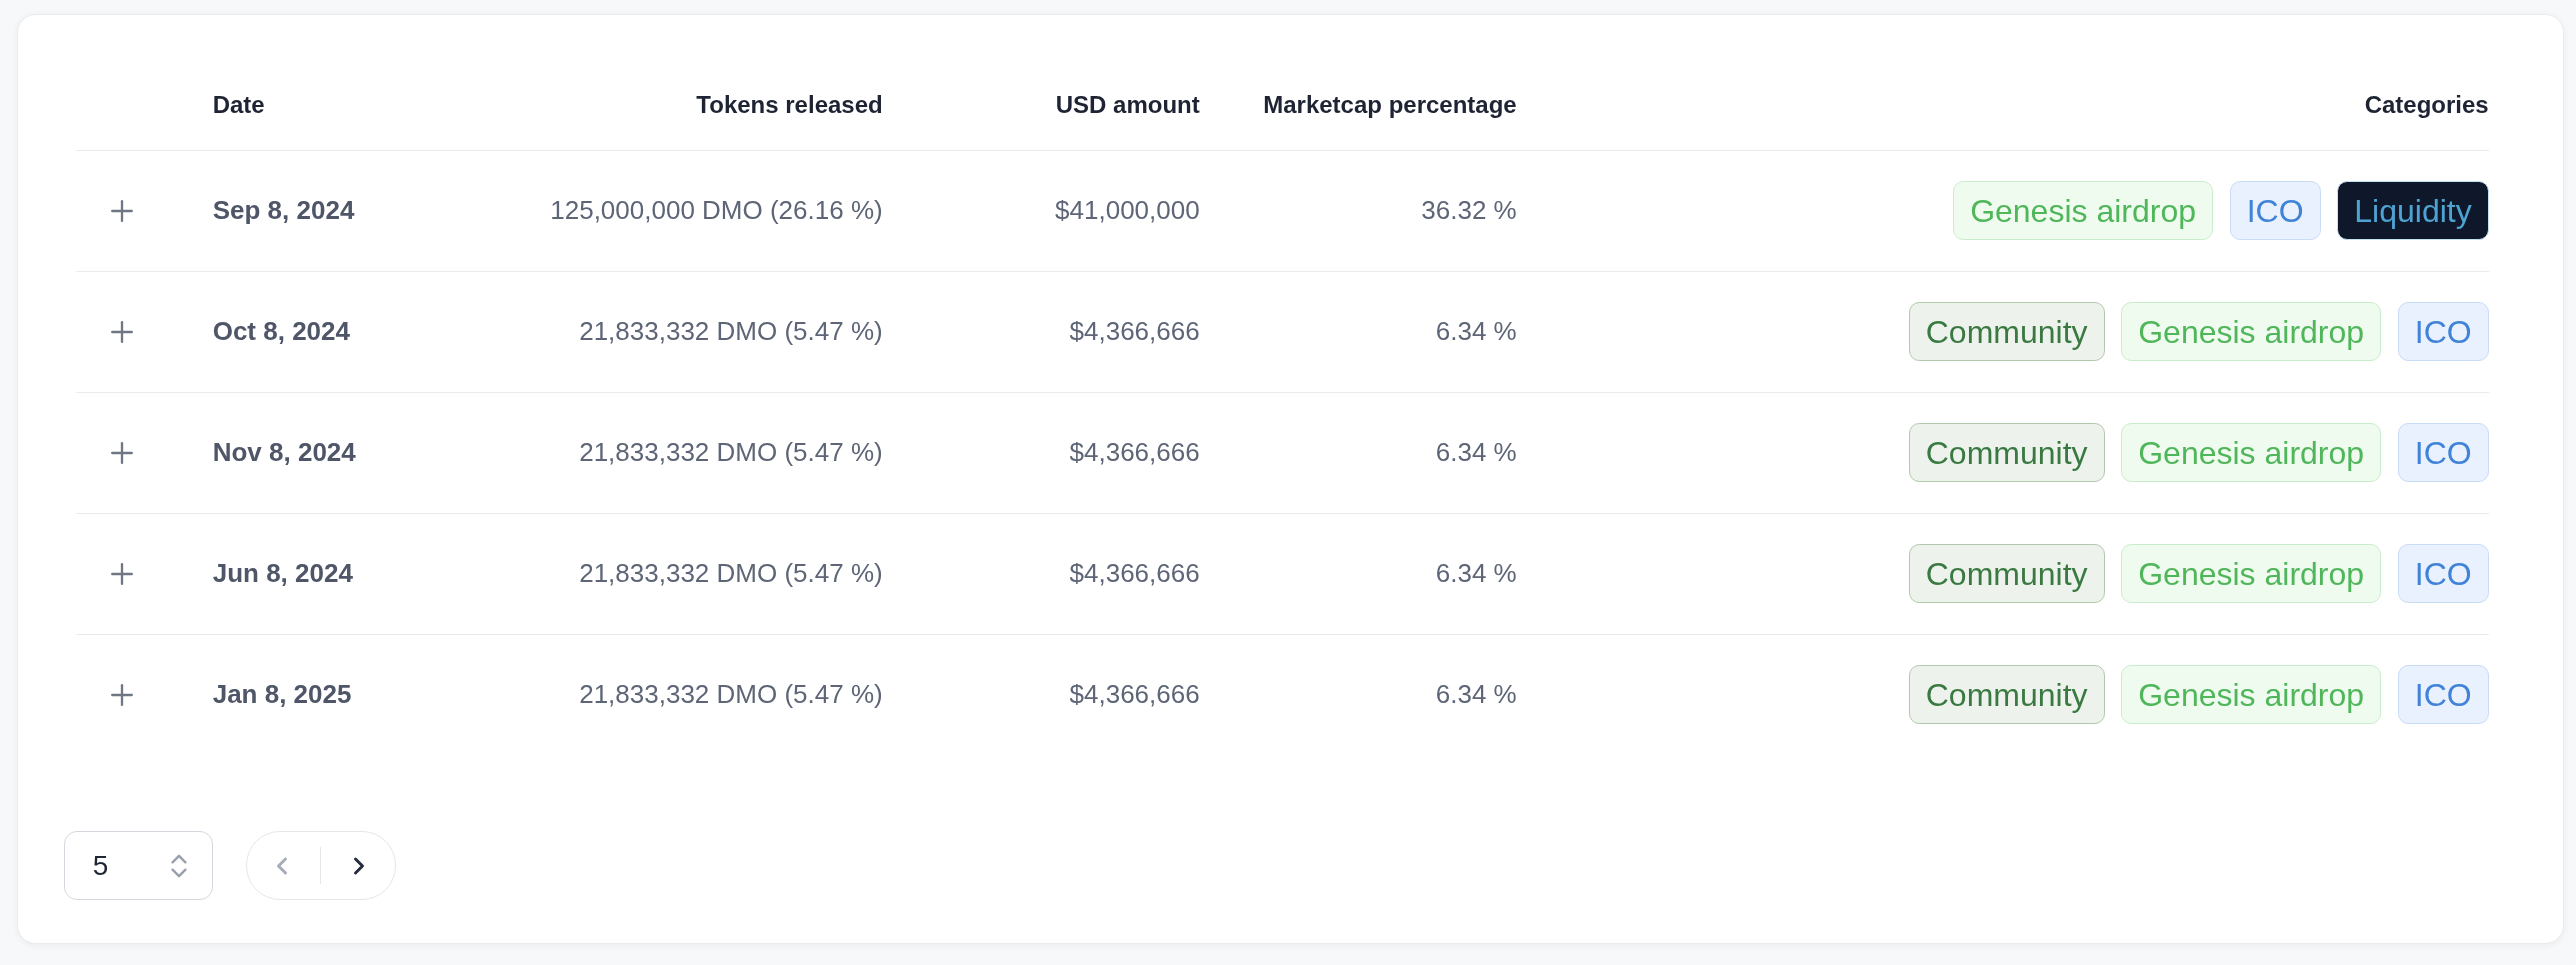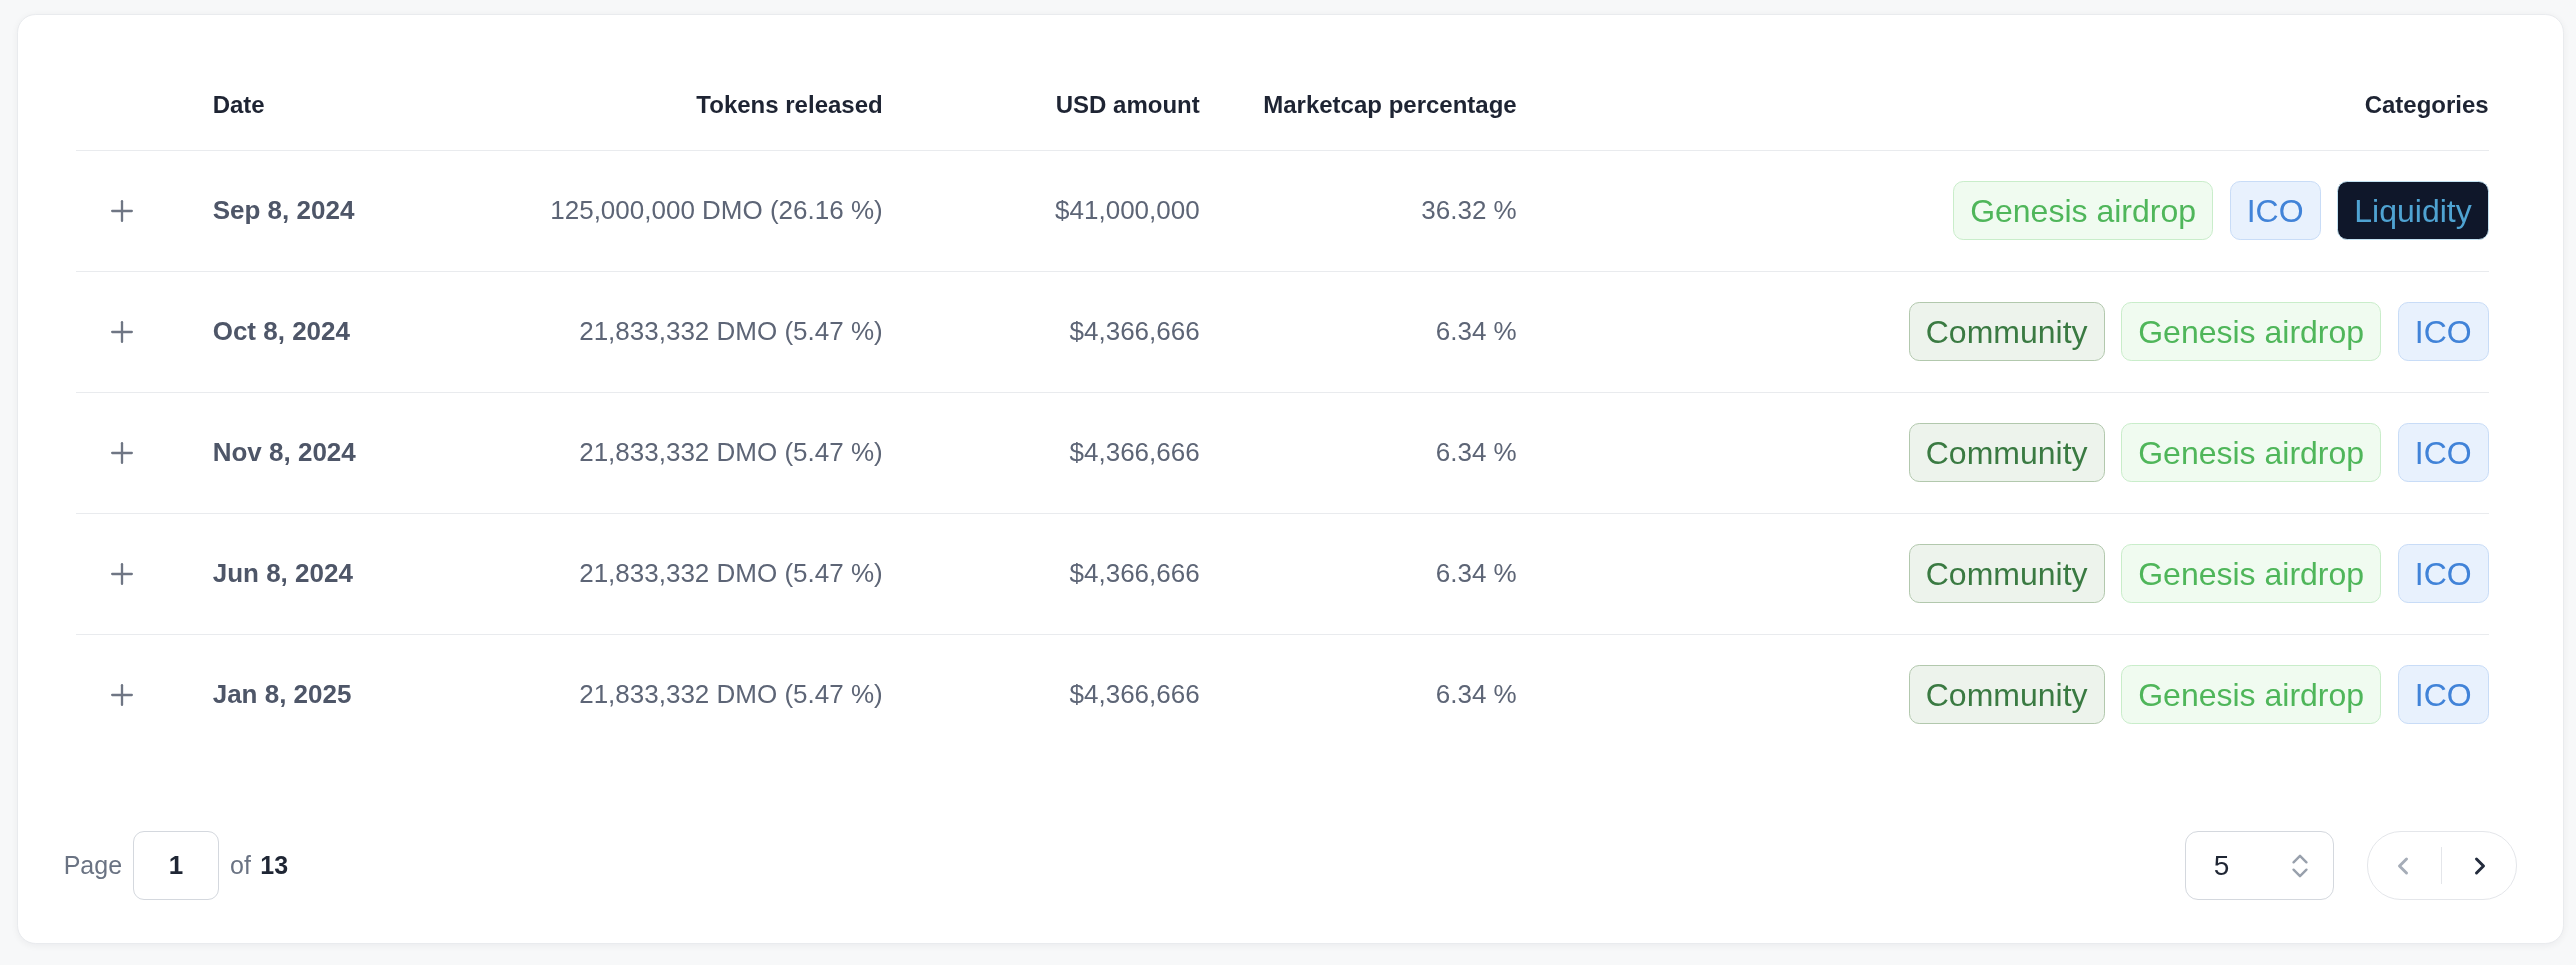--- a/index.html
+++ b/index.html
@@ -250,28 +250,20 @@
               <span class="badge" style="color: rgb(65, 131, 216); background-color: rgb(232, 241, 253); border-color: rgb(200, 220, 247);">ICO</span>
             </div>
           </td>
         </tr>
 
       </tbody>
     </table>
   </div>
 
   <div class="pagination">
-    <div class="pag-left">
-      <span>Page</span>
-      <input class="page-input" type="text" value="1" style="">
-      <span class="of-group">
-        <span>of</span>
-        <span class="total-pages">13</span>
-      </span>
-    </div>
     <div class="pag-right">
       <div class="size-select">
         <span class="val">5</span>
         <svg width="24" height="28" viewBox="0 0 26 30" fill="none" stroke="#98a0ac" stroke-width="2.6" stroke-linecap="round" stroke-linejoin="round">
             <path d="M6 11 L13 4 L20 11"></path>
             <path d="M6 19 L13 26 L20 19"></path>
           </svg>
       </div>
       <div class="nav-pill">
         <button class="nav-btn">

